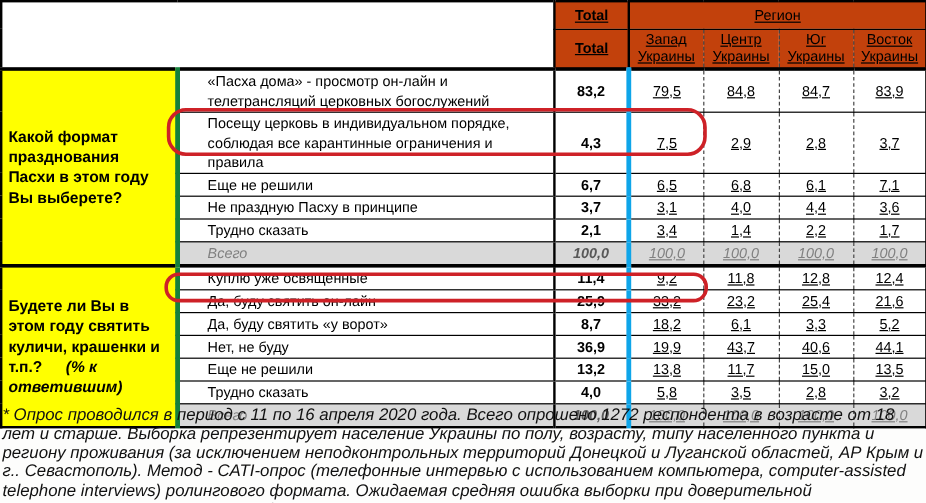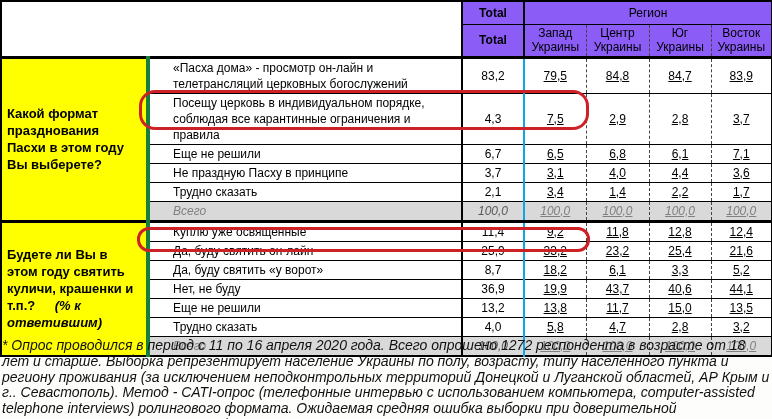--- a/index.html
+++ b/index.html
@@ -24,21 +24,21 @@
   col.c-tot { width: 62px; }
   col.c-r1  { width: 62px; }
   col.c-r2  { width: 63px; }
   col.c-r3  { width: 62px; }
   col.c-r4  { width: 61px; }
 
   td, th { font-size: 12px; color: #000; vertical-align: middle; }
 
   
   thead td.corner { background: #fff; border-bottom: 3px solid #000; border-right: 2px solid #000; }
-  thead th { font-weight: normal; text-align: center; background: #8b5cf6; }
+  thead th { font-weight: normal; text-align: center; background: #c2410c; text-decoration: underline; }
   thead tr.h1 th { height: 23px; border-bottom: 1px solid #000; }
   thead th.total-h { font-weight: bold; border-left: 2px solid #000; border-right: 2px solid #000; }
   thead tr.h2 th { height: 33px; line-height: 14px; border-bottom: 3px solid #000; }
   thead tr.h2 th.region-col { border-left: 1px dashed #444; }
   thead tr.h2 th.region-col.first { border-left: 2px solid #000; }
 
   
   tbody.block { border-top: 3px solid #000; }
   tbody tr { border-top: 1px solid #000; }
   tbody tr:first-child { border-top: none; }
@@ -53,21 +53,21 @@
     vertical-align: middle;
   }
   td.qcell .qnote { font-weight: bold; font-style: italic; }
   td.acell {
     padding: 1px 4px 1px 23px;
     line-height: 16px;
     height: 17px;
     border-right: 2px solid #000;
   }
   td.vcell { text-align: center; height: 17px; }
-  td.vcell.total { font-weight: normal; border-right: 2px solid #0ea5e9; }
+  td.vcell.total { font-weight: bold; border-right: 4px solid #0ea5e9; }
   td.vcell.region { border-left: 1px dashed #444; text-decoration: underline; }
   td.vcell.region.first { border-left: none; }
 
   tr.sumrow td { background: #d9d9d9; color: #808080; font-style: italic; }
   tr.sumrow td.acell { color: #808080; margin-left: 44px; }
   tr.sumrow td.vcell.total { color: #595959; }
 
   
   .oval {
     position: absolute;
@@ -209,21 +209,21 @@
           <td class="vcell total">13,2</td>
           <td class="vcell region first">13,8</td>
           <td class="vcell region">11,7</td>
           <td class="vcell region">15,0</td>
           <td class="vcell region">13,5</td>
         </tr>
         <tr>
           <td class="acell">Трудно сказать</td>
           <td class="vcell total">4,0</td>
           <td class="vcell region first">5,8</td>
-          <td class="vcell region">4,7</td>
+          <td class="vcell region">3,5</td>
           <td class="vcell region">2,8</td>
           <td class="vcell region">3,2</td>
         </tr>
         <tr class="sumrow">
           <td class="acell">Всего</td>
           <td class="vcell total">100,0</td>
           <td class="vcell region first">100,0</td>
           <td class="vcell region">100,0</td>
           <td class="vcell region">100,0</td>
           <td class="vcell region">100,0</td>

